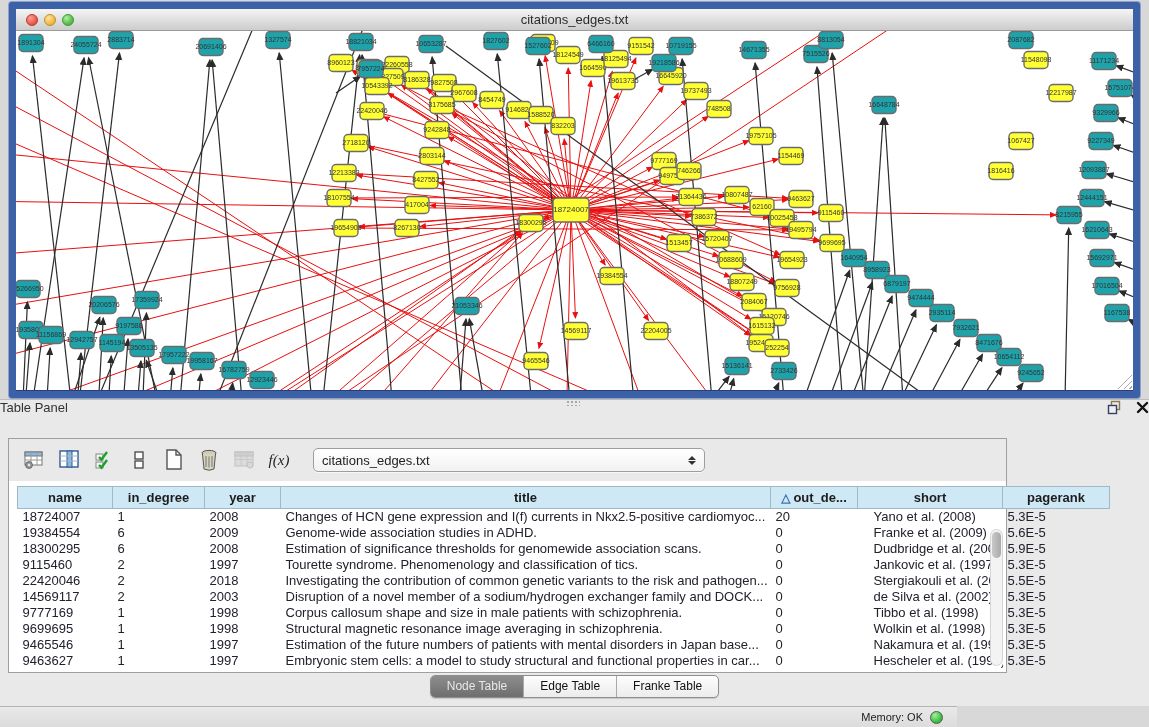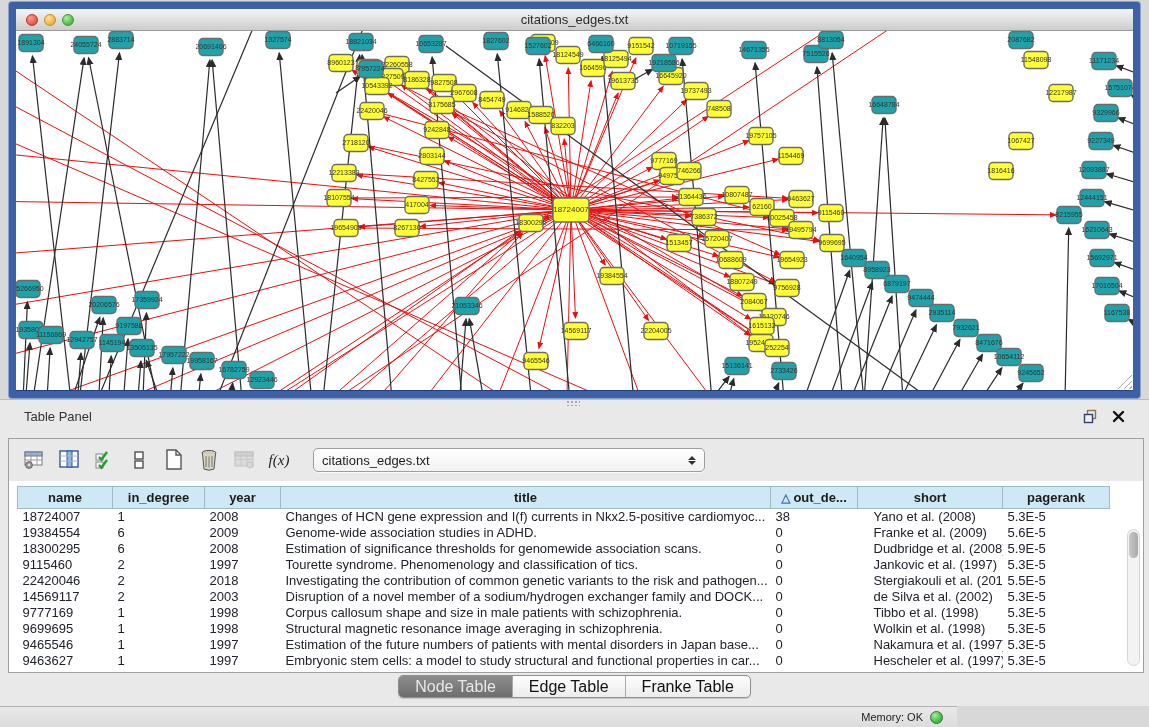--- a/index.html
+++ b/index.html
@@ -22,26 +22,26 @@
   .canvas svg { position:absolute; left:0; top:0; }
   .grip { position:absolute; right:1px; bottom:1px; width:15px; height:15px;
     background:repeating-linear-gradient(135deg, transparent 0 3px, #9a9a9a 3px 4px);
     clip-path:polygon(100% 0, 100% 100%, 0 100%); opacity:.8; }
 
   
   .table-panel { position:absolute; left:0; top:399px; width:1149px; height:307px;
     background:#e9e9e9; border-top:1px solid #bcbcbc; }
   .splitter-handle { position:absolute; left:566px; top:0px; width:14px; height:6px; opacity:.7;
     background:radial-gradient(circle, #8a8a8a 1px, transparent 1.5px); background-size:4px 4px; }
-  .panel-header { position:relative; height:32px; display:flex; align-items:center; padding:0 24px; }
+  .panel-header { position:relative; height:32px; display:flex; align-items:flex-start; padding:0 0; }
   .panel-title { font-size:13px; color:#333; }
   .ph-icons { margin-left:auto; display:flex; align-items:center; gap:14px; }
   .icon-btn { cursor:default; display:inline-flex; align-items:center; }
 
-  .panel-body { position:absolute; left:8px; top:38px; width:1136px; height:235px;
+  .panel-body { position:absolute; left:8px; top:38px; width:999px; height:235px;
     background:#fff; border:1px solid #9f9f9f; }
   .toolbar { height:42px; background:#e9e9e9; display:flex; align-items:center;
     padding-left:14px; gap:13px; }
   .tb-icon { width:22px; height:22px; display:inline-flex; align-items:center; justify-content:center; }
   .fx { font-family:"Liberation Serif", serif; font-style:italic; font-size:15px; color:#222; }
   .combo { margin-left:10px; width:392px; height:24px; background:linear-gradient(#ffffff,#f2f2f2);
     border:1px solid #9e9e9e; border-radius:5px; display:flex; align-items:center;
     padding:0 8px; font-size:13px; color:#222; box-shadow:0 1px 0 rgba(255,255,255,.7); }
   .combo-arrows { margin-left:auto; display:flex; flex-direction:column; gap:1px; }
   .combo-arrows i { width:0; height:0; border-left:4px solid transparent; border-right:4px solid transparent; }
@@ -59,21 +59,21 @@
        color:#20222c; }
   td.c5 { padding-left:16px; }
   .vscroll { position:absolute; right:3px; top:48px; width:13px; bottom:6px;
     background:#f3f3f3; border:1px solid #d5d5d5; border-radius:7px; }
   .vthumb { position:absolute; left:1px; top:2px; width:9px; height:26px;
     background:linear-gradient(90deg,#c9c9c9,#a9a9a9); border-radius:5px; }
 
   .tabs-row { position:absolute; left:0; bottom:8px; width:100%; display:flex; justify-content:center; }
   .segmented { display:flex; border:1px solid #8e8e8e; border-radius:5px; overflow:hidden;
     background:linear-gradient(#fdfdfd,#ececec); box-shadow:0 1px 1px rgba(0,0,0,.15); }
-  .seg-item { padding:0 16px; height:21px; line-height:21px; font-size:16px; color:#111;
+  .seg-item { padding:0 16px; height:21px; line-height:21px; font-size:12px; color:#111;
     border-left:1px solid #a9a9a9; }
   .seg-item:first-child { border-left:none; }
   .seg-item.active { background:linear-gradient(#8d8d8d,#6e6e6e); color:#e8e8e8; }
 
   
   .status-bar { position:absolute; left:0; bottom:0; width:957px; height:21px;
     background:linear-gradient(#e9e9e9,#dcdcdc); border-top:1px solid #b3b3b3;
     display:flex; align-items:center; justify-content:flex-end; padding-right:14px; gap:7px; }
   .mem-label { font-size:11px; color:#222; }
   .mem-dot { width:13px; height:13px; border-radius:50%;
@@ -616,21 +616,21 @@
                 <th class="c5">short</th>
                 <th class="c6">pagerank</th>
               </tr>
             </thead>
           <tbody id="tbody">
               <tr>
                 <td class="c0">18724007</td>
                 <td class="c1">1</td>
                 <td class="c2">2008</td>
                 <td class="c3">Changes of HCN gene expression and I(f) currents in Nkx2.5-positive cardiomyoc...</td>
-                <td class="c4">38</td>
+                <td class="c4">20</td>
                 <td class="c5">Yano et al. (2008)</td>
                 <td class="c6">5.3E-5</td>
               </tr>
               <tr>
                 <td class="c0">19384554</td>
                 <td class="c1">6</td>
                 <td class="c2">2009</td>
                 <td class="c3">Genome-wide association studies in ADHD.</td>
                 <td class="c4">0</td>
                 <td class="c5">Franke et al. (2009)</td>

